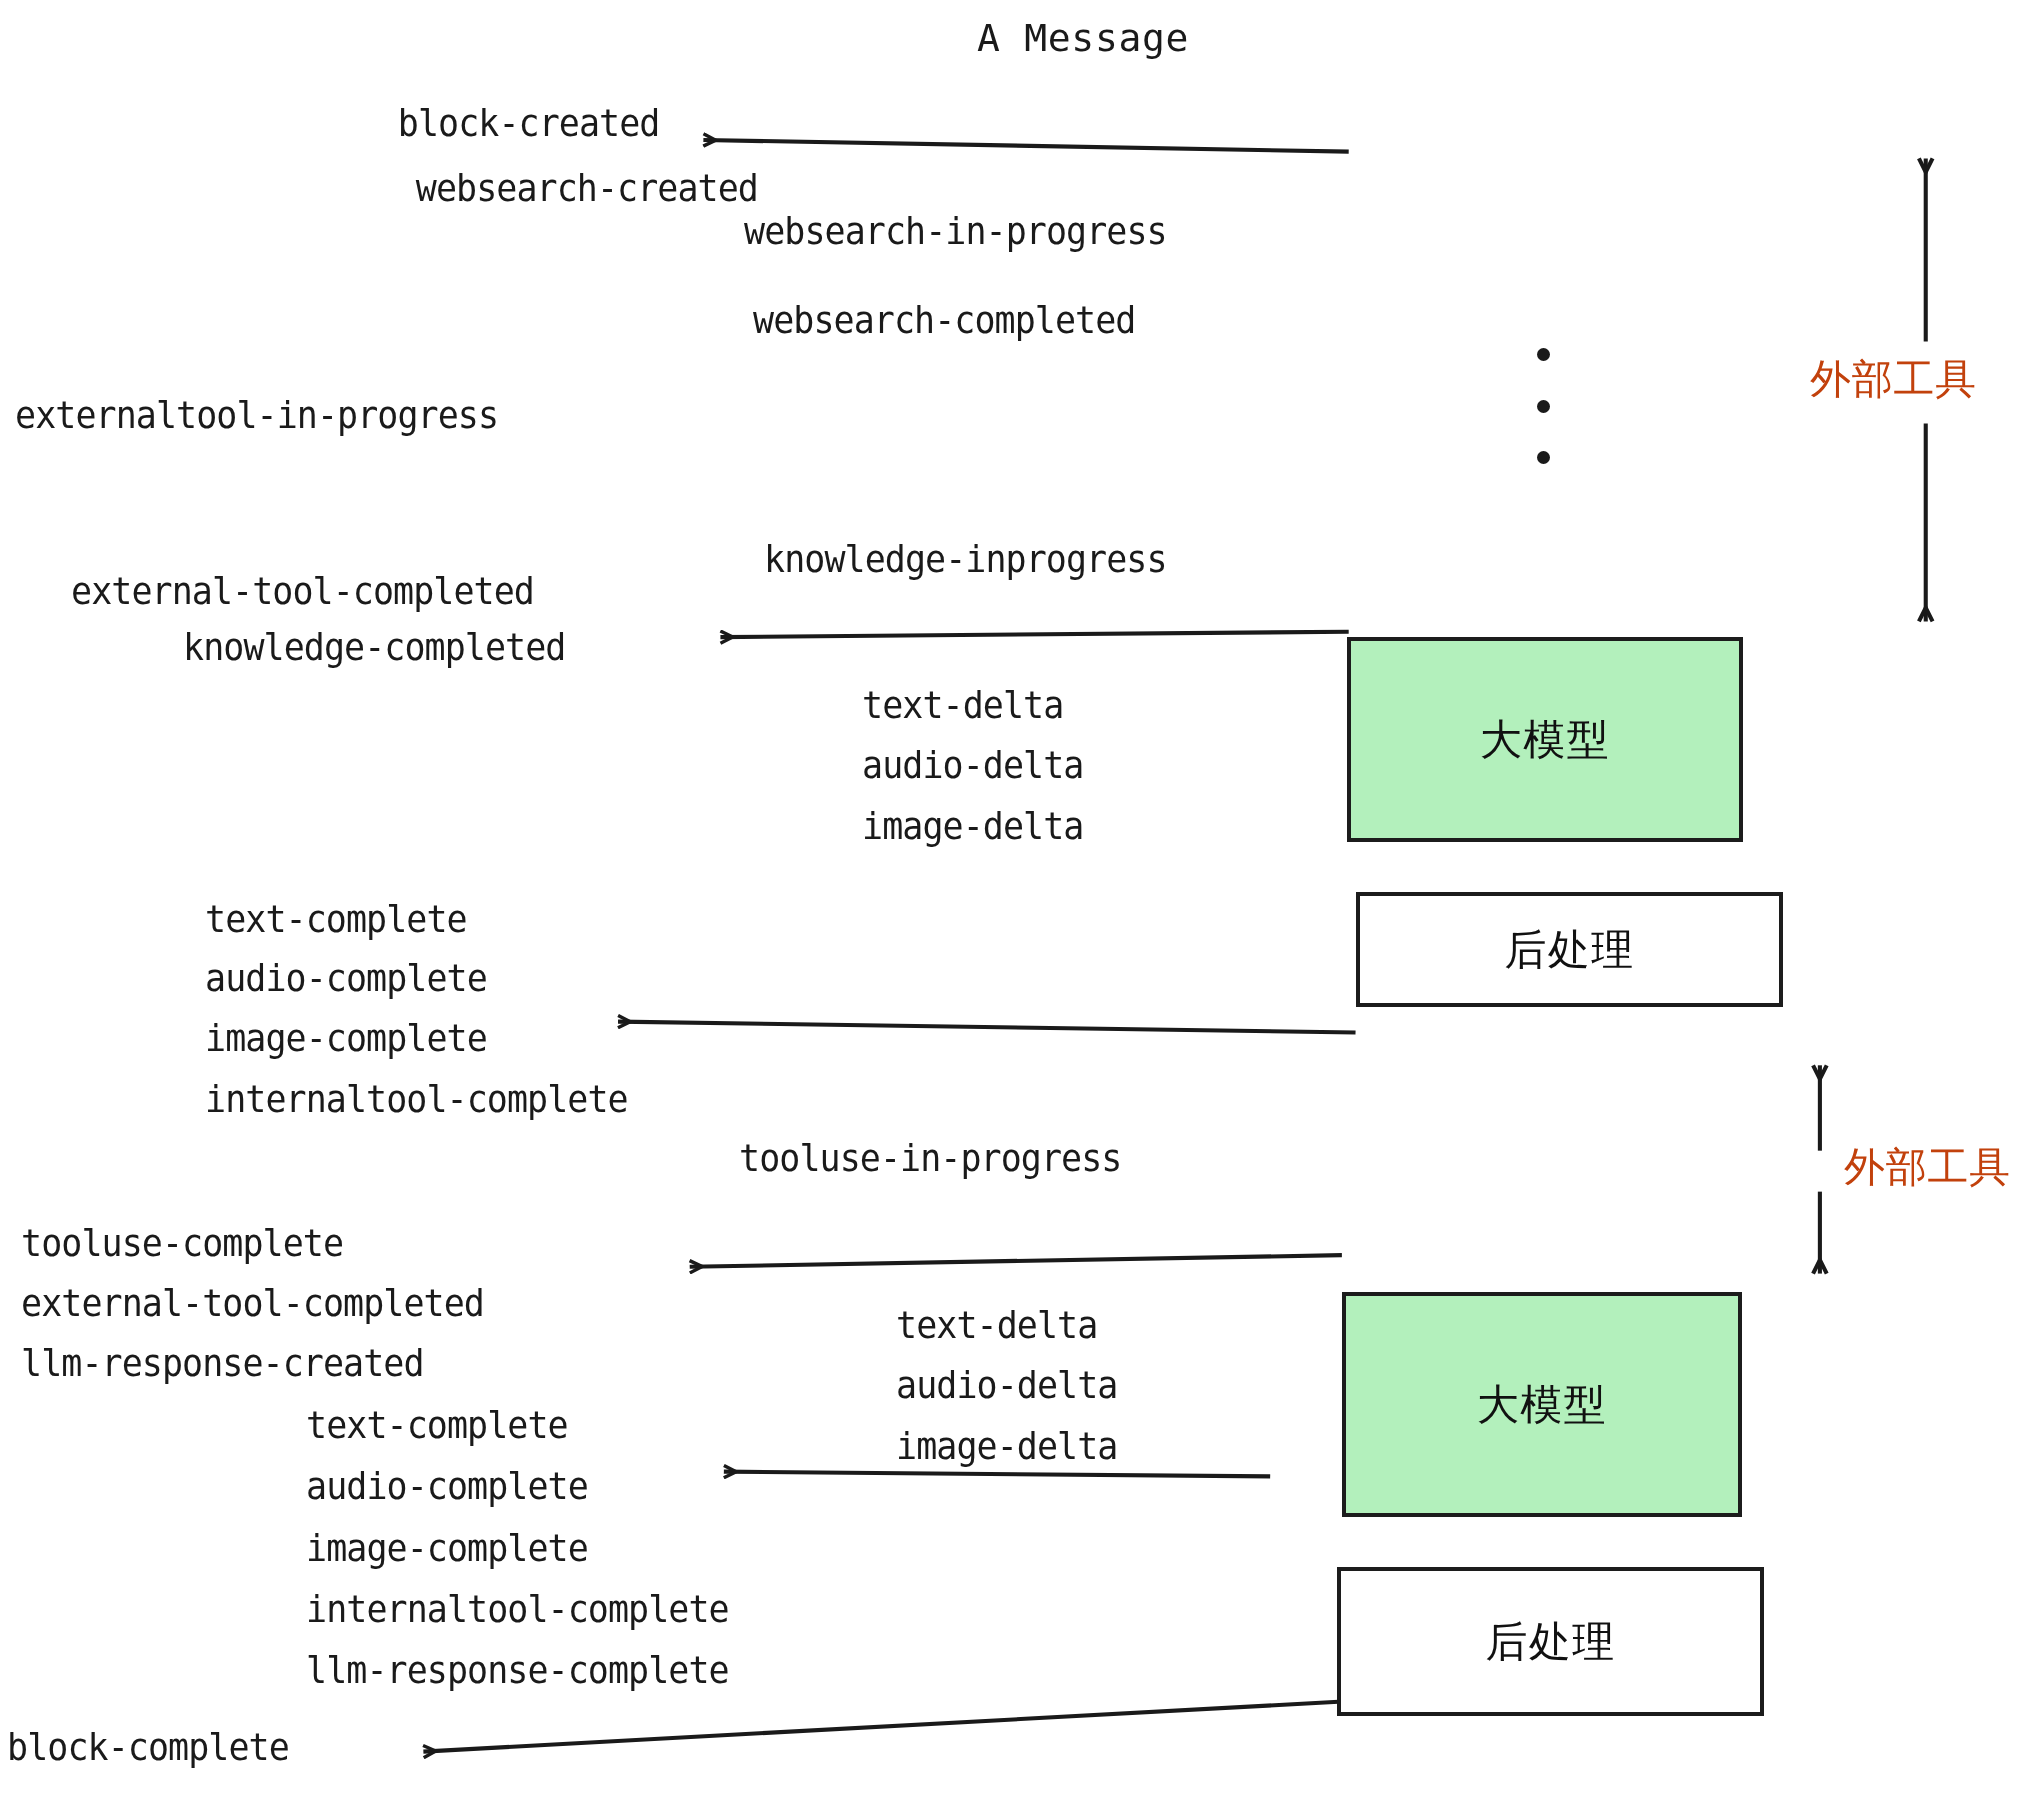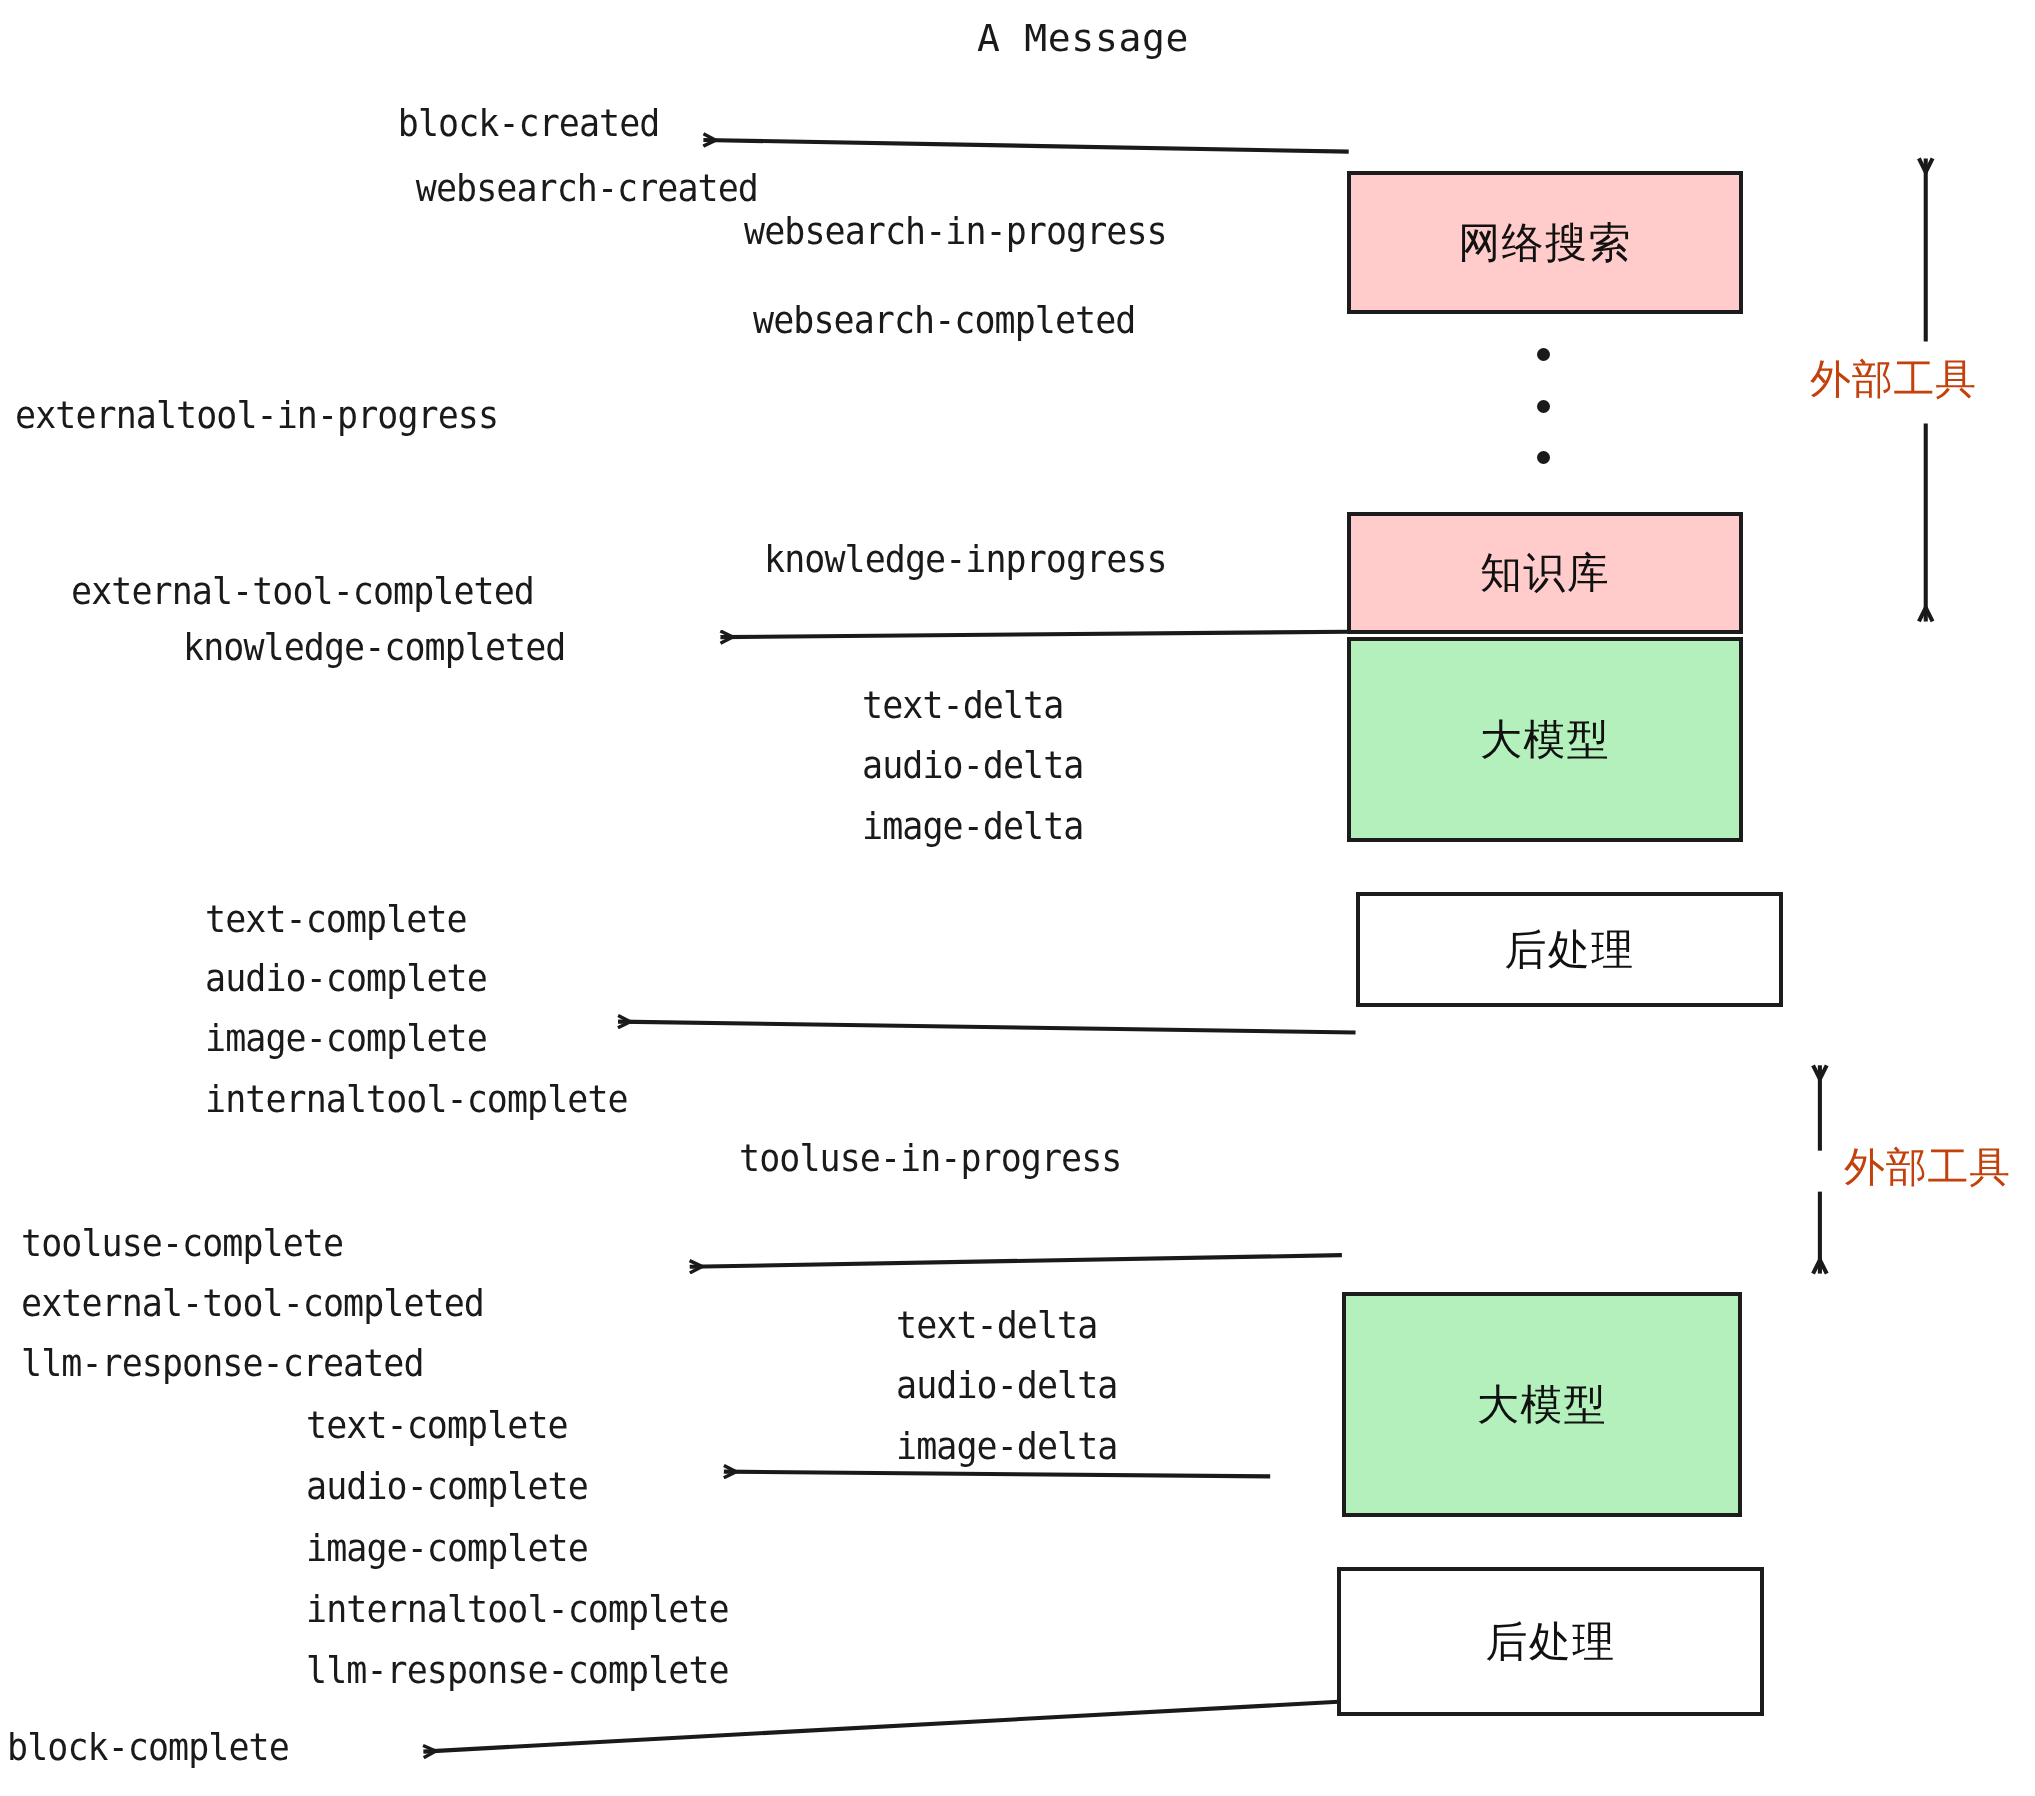--- a/index.html
+++ b/index.html
@@ -120,33 +120,27 @@
 
     <line x1="2820" y1="500" x2="2820" y2="232" stroke="#1a1a1a" stroke-width="6" marker-end="url(#ahead-up)"></line>
     <line x1="2820" y1="620" x2="2820" y2="910" stroke="#1a1a1a" stroke-width="6" marker-end="url(#ahead-up)"></line>
 
     <line x1="2665" y1="1685" x2="2665" y2="1560" stroke="#1a1a1a" stroke-width="6" marker-end="url(#ahead-up)"></line>
     <line x1="2665" y1="1745" x2="2665" y2="1865" stroke="#1a1a1a" stroke-width="6" marker-end="url(#ahead-up)"></line>
   </svg>
 
   <div class="title" style="left:977px; top:19px;">A Message</div>
 
-  <div class="box" style="left:1347px; top:171px; width:396px; height:143px; background:#FFCCCB;">
-    <span>网络搜索</span>
-  </div>
 
   <div class="dots" style="left:1537px; top:348px; width:13.7px; height:116px;">
     <i></i>
     <i></i>
     <i></i>
   </div>
 
-  <div class="box" style="left:1347px; top:512px; width:396px; height:122px; background:#FFCCCB;">
-    <span>知识库</span>
-  </div>
 
   <div class="box" style="left:1347px; top:637px; width:396px; height:205px; background:#B3F0BC;">
     <span>大模型</span>
   </div>
 
   <div class="box" style="left:1356px; top:892px; width:427px; height:115px; background:#FFFFFF;">
     <span>后处理</span>
   </div>
 
 

